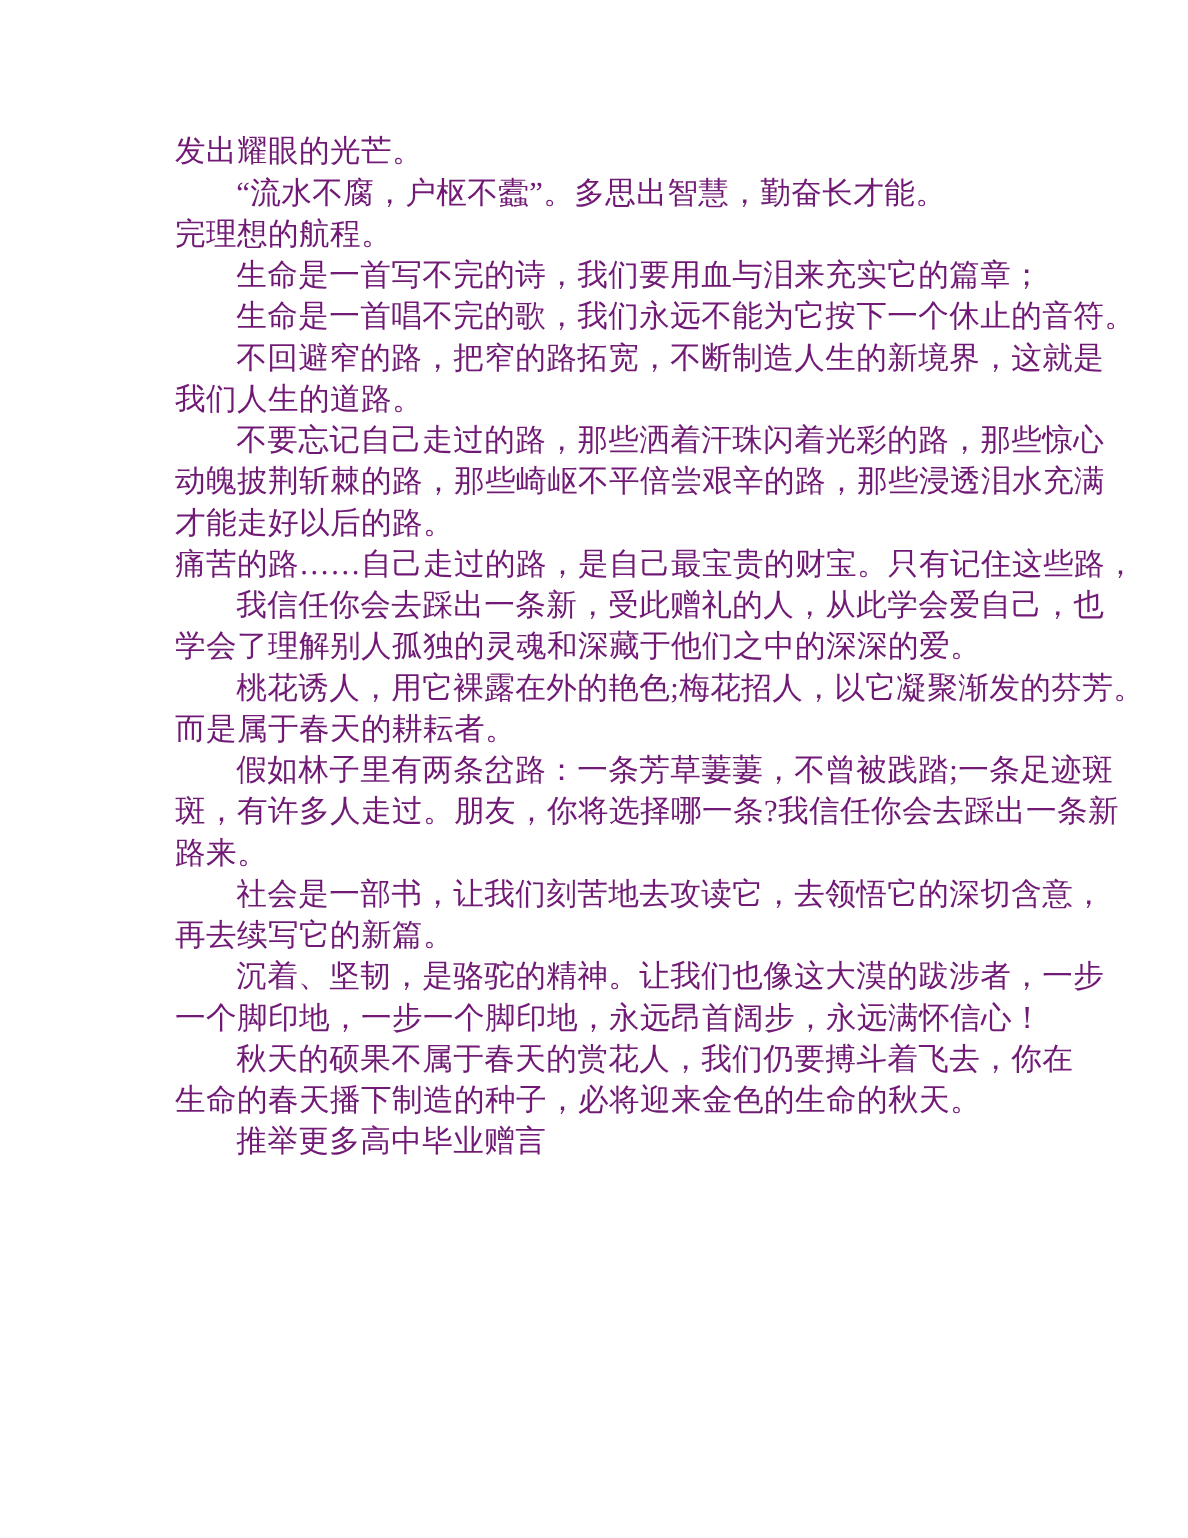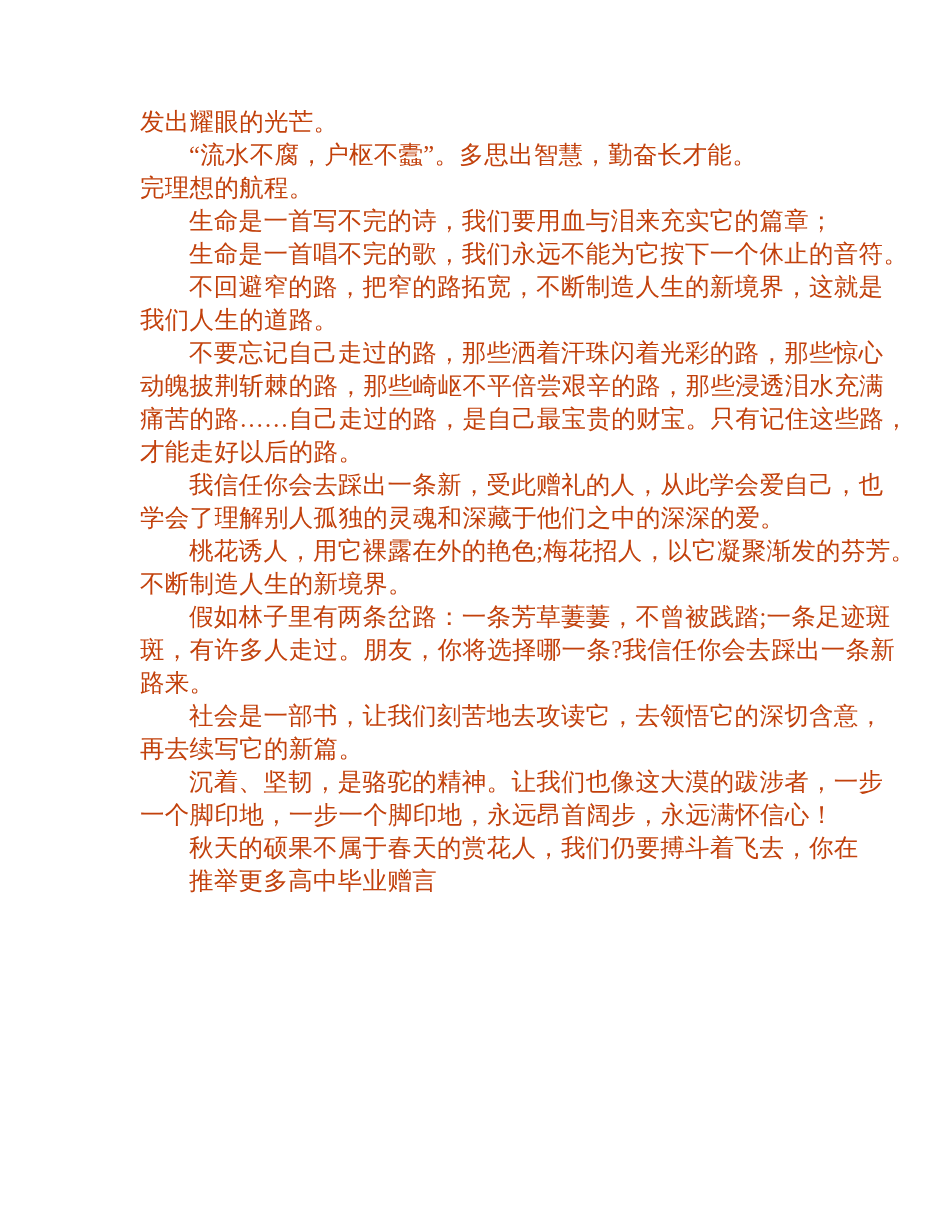--- a/index.html
+++ b/index.html
@@ -29,39 +29,40 @@
     height: 33px;
   }
   .text-line.indent {
     padding-left: 49px;
   }
 </style>
 </head>
 <body>
 
 <div class="page" style="background: rgb(255, 255, 255);">
-  <div class="text-block" id="text-block" style="color: #c2410c;">
+  <div class="text-block" id="text-block" style="color: #701a75;">
       <div class="text-line">发出耀眼的光芒。</div>
       <div class="text-line indent">“流水不腐，户枢不蠹”。多思出智慧，勤奋长才能。</div>
       <div class="text-line">完理想的航程。</div>
       <div class="text-line indent">生命是一首写不完的诗，我们要用血与泪来充实它的篇章；</div>
       <div class="text-line indent">生命是一首唱不完的歌，我们永远不能为它按下一个休止的音符。</div>
       <div class="text-line indent">不回避窄的路，把窄的路拓宽，不断制造人生的新境界，这就是</div>
       <div class="text-line">我们人生的道路。</div>
       <div class="text-line indent">不要忘记自己走过的路，那些洒着汗珠闪着光彩的路，那些惊心</div>
       <div class="text-line">动魄披荆斩棘的路，那些崎岖不平倍尝艰辛的路，那些浸透泪水充满</div>
+      <div class="text-line">才能走好以后的路。</div>
       <div class="text-line">痛苦的路……自己走过的路，是自己最宝贵的财宝。只有记住这些路，</div>
-      <div class="text-line">才能走好以后的路。</div>
       <div class="text-line indent">我信任你会去踩出一条新，受此赠礼的人，从此学会爱自己，也</div>
       <div class="text-line">学会了理解别人孤独的灵魂和深藏于他们之中的深深的爱。</div>
       <div class="text-line indent">桃花诱人，用它裸露在外的艳色;梅花招人，以它凝聚渐发的芬芳。</div>
-      <div class="text-line">不断制造人生的新境界。</div>
+      <div class="text-line">而是属于春天的耕耘者。</div>
       <div class="text-line indent">假如林子里有两条岔路：一条芳草萋萋，不曾被践踏;一条足迹斑</div>
       <div class="text-line">斑，有许多人走过。朋友，你将选择哪一条?我信任你会去踩出一条新</div>
       <div class="text-line">路来。</div>
       <div class="text-line indent">社会是一部书，让我们刻苦地去攻读它，去领悟它的深切含意，</div>
       <div class="text-line">再去续写它的新篇。</div>
       <div class="text-line indent">沉着、坚韧，是骆驼的精神。让我们也像这大漠的跋涉者，一步</div>
       <div class="text-line">一个脚印地，一步一个脚印地，永远昂首阔步，永远满怀信心！</div>
       <div class="text-line indent">秋天的硕果不属于春天的赏花人，我们仍要搏斗着飞去，你在</div>
+      <div class="text-line">生命的春天播下制造的种子，必将迎来金色的生命的秋天。</div>
       <div class="text-line indent">推举更多高中毕业赠言</div>
     </div>
 </div>
 
 </body></html>

